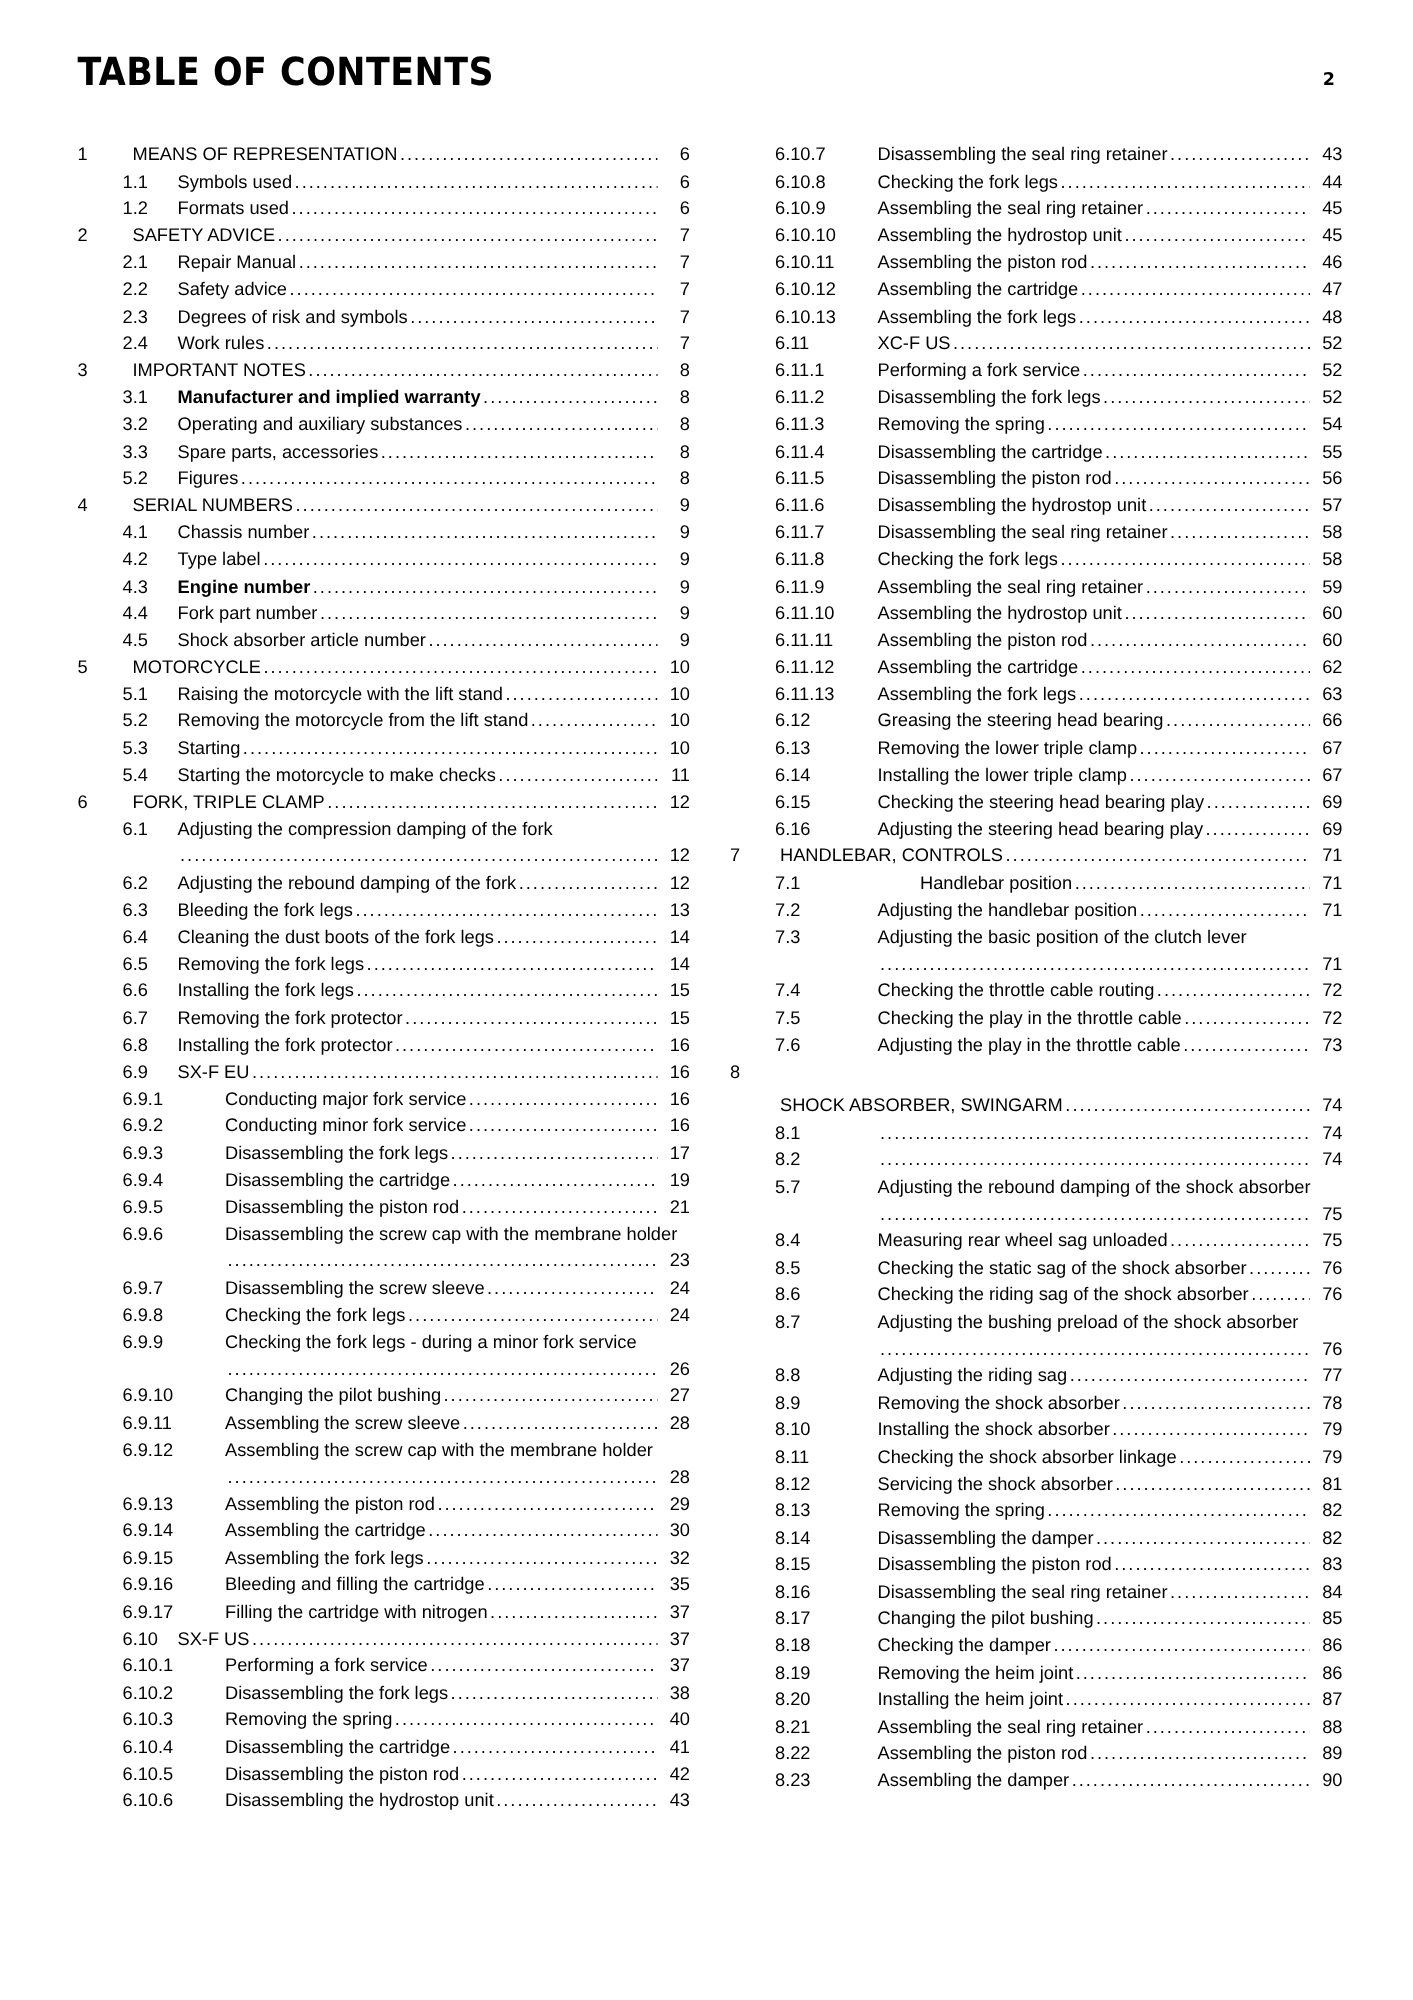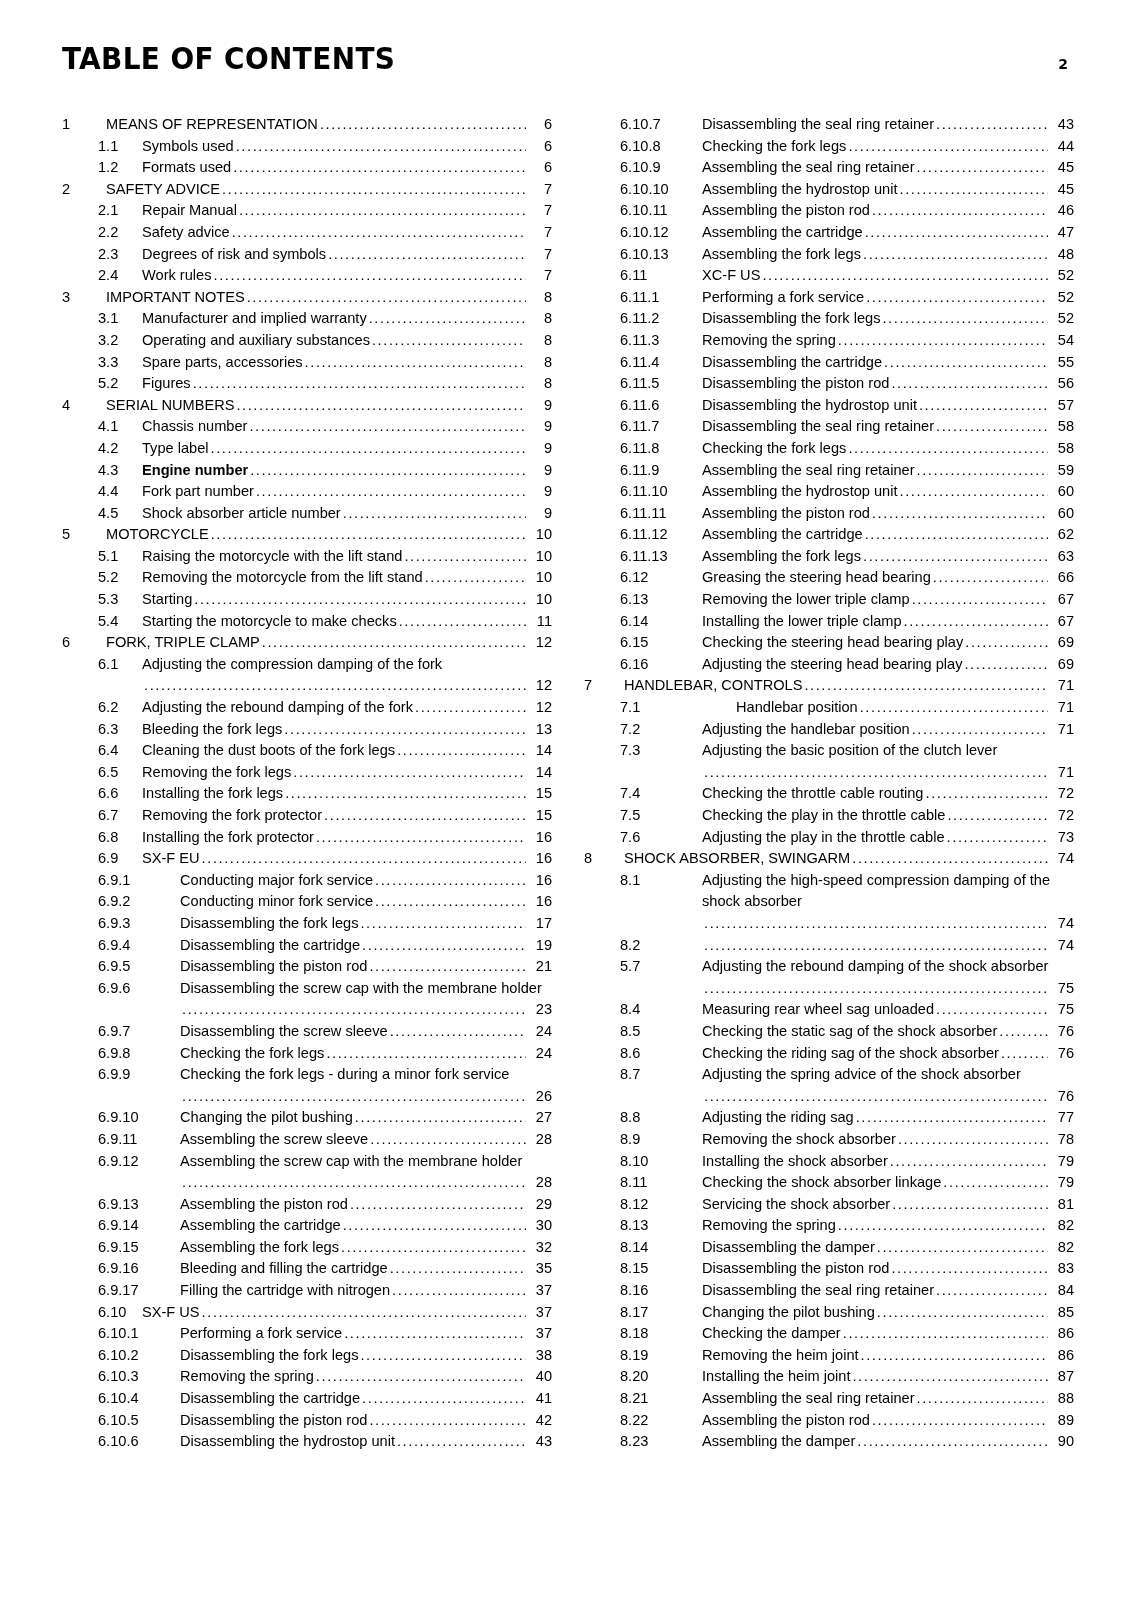--- a/index.html
+++ b/index.html
@@ -188,21 +188,21 @@
               <span style="white-space: nowrap;">IMPORTANT NOTES</span>
               <span class="leader">................................................................................</span>
               <span class="pg">8</span>
             </div>
           </div>
         </div>
         <div class="toc-entry">
           <span class="num lvl2">3.1</span>
           <div class="body-col">
             <div class="row-inner">
-              <span style="white-space: nowrap;">Manufacturer and implied warranty</span>
+              <span style="white-space: nowrap; font-weight: bold;">Manufacturer and implied warranty</span>
               <span class="leader">................................................................................</span>
               <span class="pg">8</span>
             </div>
           </div>
         </div>
         <div class="toc-entry">
           <span class="num lvl2">3.2</span>
           <div class="body-col">
             <div class="row-inner">
               <span style="white-space: nowrap;">Operating and auxiliary substances</span>
@@ -1005,45 +1005,45 @@
               <span style="white-space: nowrap;">Adjusting the play in the throttle cable</span>
               <span class="leader">................................................................................</span>
               <span class="pg">73</span>
             </div>
           </div>
         </div>
         <div class="toc-entry">
           <span class="num lvl1">8</span>
           <div class="body-col">
             <div class="row-inner">
-              <span style="white-space: nowrap;">SHOCK ABSORBER, SWINGARM</span>
+              <span style="white-space: nowrap; margin-top: 27px;">SHOCK ABSORBER, SWINGARM</span>
               <span class="leader">................................................................................</span>
               <span class="pg">74</span>
             </div>
           </div>
         </div>
         <div class="toc-entry">
           <span class="num lvl2">8.1</span>
-          <div class="body-col">
-            <div class="row-inner" style="display: block;"><div style="display: inline;">Adjusting the high-speed compression damping of the shock absorber</div><span style="display: inline-flex; width: 100%; align-items: baseline;">
-                <span class="leader">................................................................................</span>
-                <span class="pg">74</span>
-              </span></div>
-          </div>
-        </div>
-        <div class="toc-entry">
-          <span class="num lvl2">8.2</span>
           <div class="body-col">
             <div class="row-inner" style="display: block;"><span style="display: inline-flex; width: 100%; align-items: baseline;">
                 <span class="leader">................................................................................</span>
                 <span class="pg">74</span>
               </span></div>
           </div>
         </div>
         <div class="toc-entry">
+          <span class="num lvl2">8.2</span>
+          <div class="body-col">
+            <div class="row-inner" style="display: block;"><span style="display: inline-flex; width: 100%; align-items: baseline;">
+                <span class="leader">................................................................................</span>
+                <span class="pg">74</span>
+              </span></div>
+          </div>
+        </div>
+        <div class="toc-entry">
           <span class="num lvl2">5.7</span>
           <div class="body-col">
             <div class="row-inner" style="display: block;"><div style="display: inline;">Adjusting the rebound damping of the shock absorber</div><span style="display: inline-flex; width: 100%; align-items: baseline;">
                 <span class="leader">................................................................................</span>
                 <span class="pg">75</span>
               </span></div>
           </div>
         </div>
         <div class="toc-entry">
           <span class="num lvl2">8.4</span>
@@ -1071,21 +1071,21 @@
             <div class="row-inner">
               <span style="white-space: nowrap;">Checking the riding sag of the shock absorber</span>
               <span class="leader">................................................................................</span>
               <span class="pg">76</span>
             </div>
           </div>
         </div>
         <div class="toc-entry">
           <span class="num lvl2">8.7</span>
           <div class="body-col">
-            <div class="row-inner" style="display: block;"><div style="display: inline;">Adjusting the spring advice of the shock absorber</div><span style="display: inline-flex; width: 100%; align-items: baseline;">
+            <div class="row-inner" style="display: block;"><div style="display: inline;">Adjusting the bushing preload of the shock absorber</div><span style="display: inline-flex; width: 100%; align-items: baseline;">
                 <span class="leader">................................................................................</span>
                 <span class="pg">76</span>
               </span></div>
           </div>
         </div>
         <div class="toc-entry">
           <span class="num lvl2">8.8</span>
           <div class="body-col">
             <div class="row-inner">
               <span style="white-space: nowrap;">Adjusting the riding sag</span>

